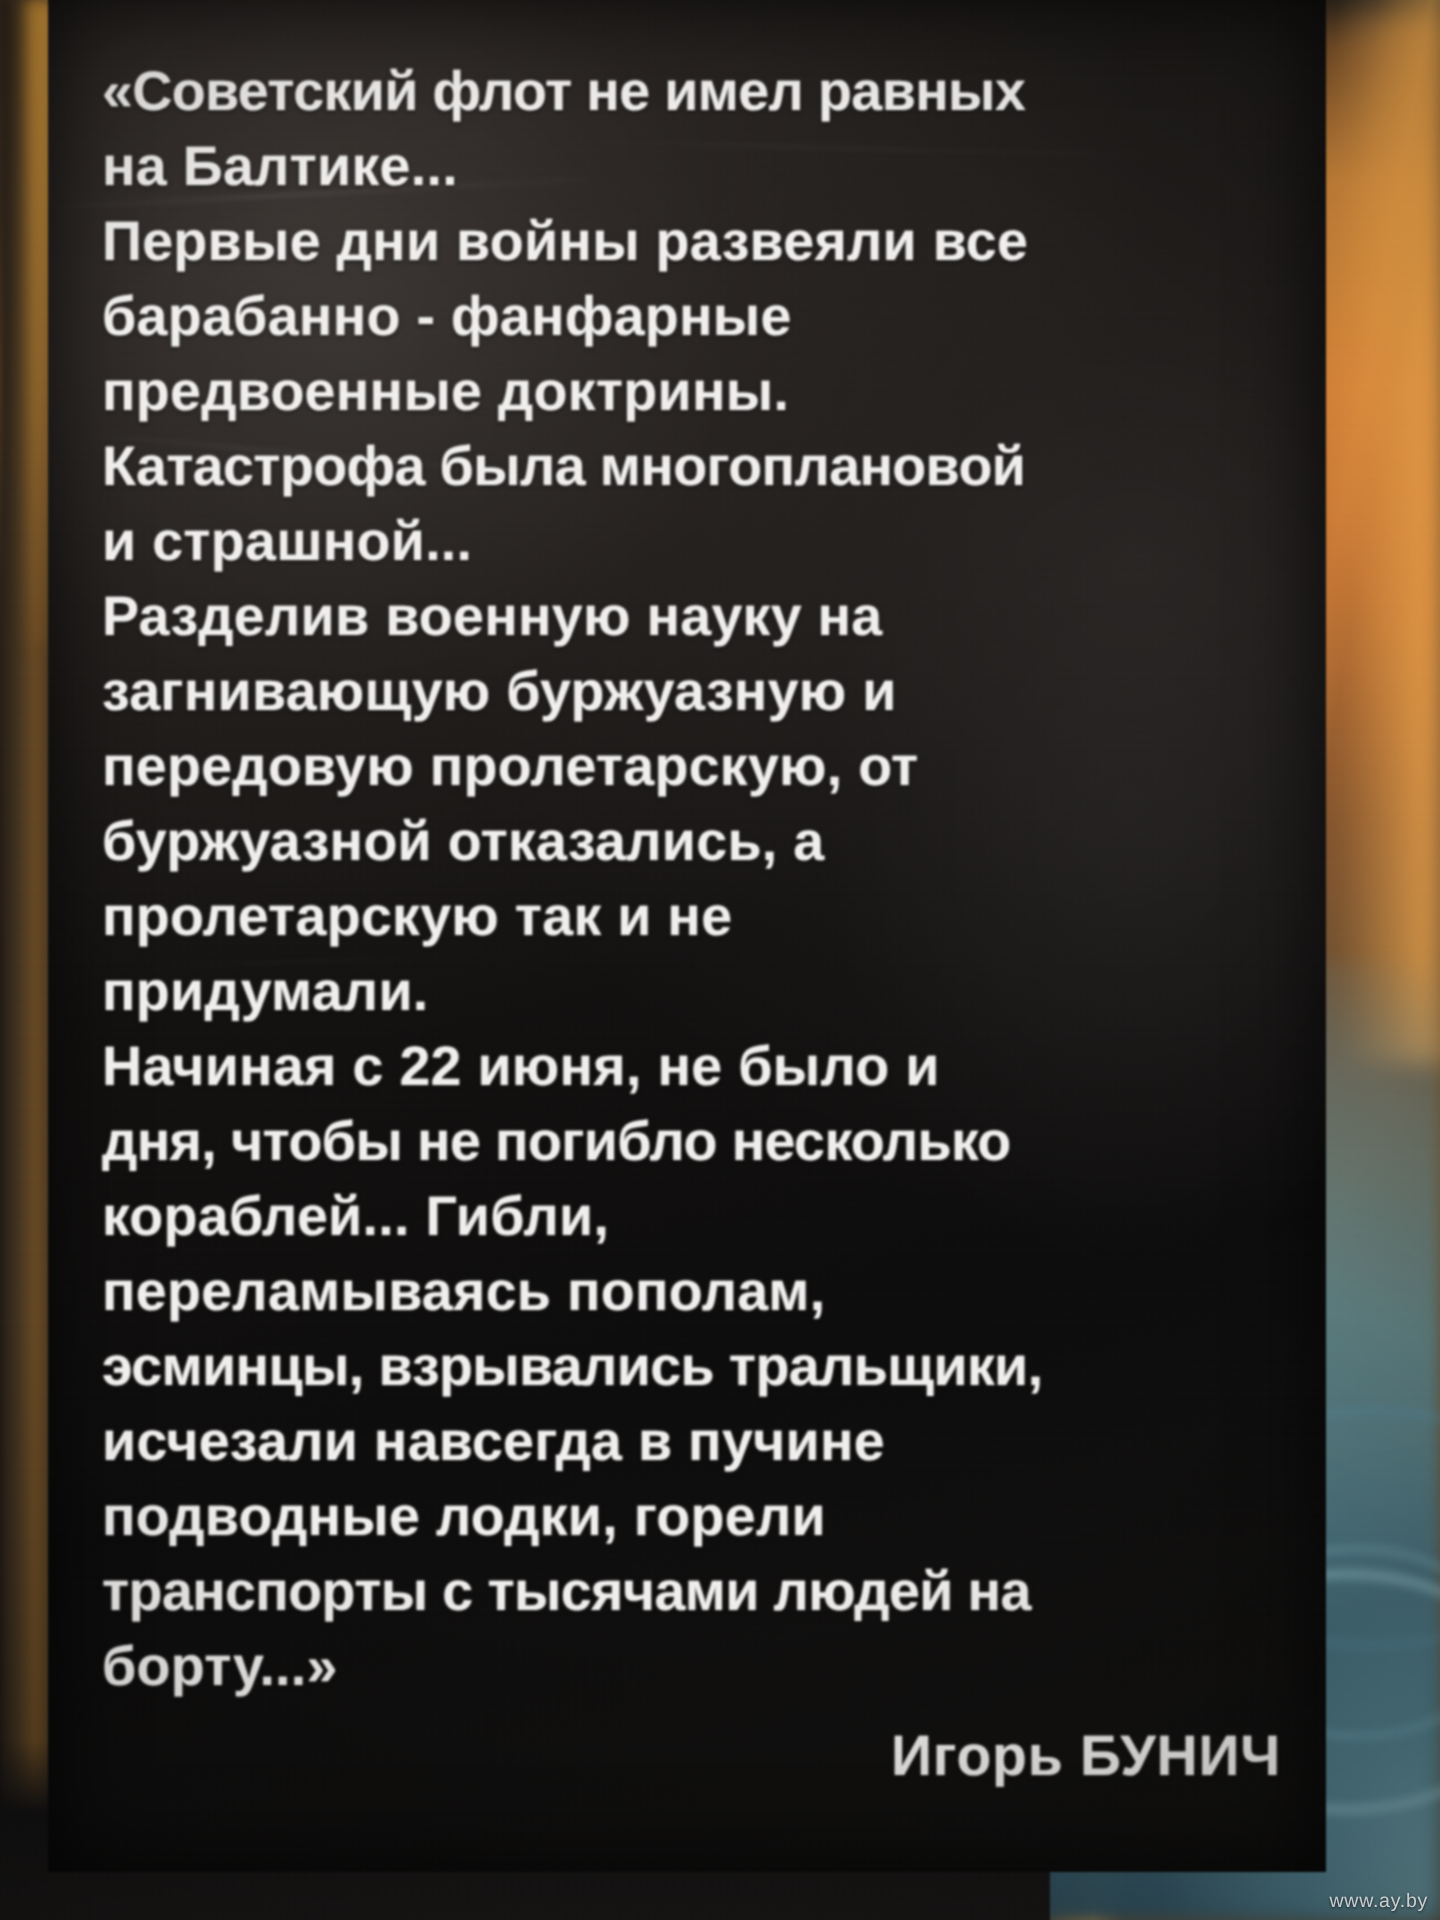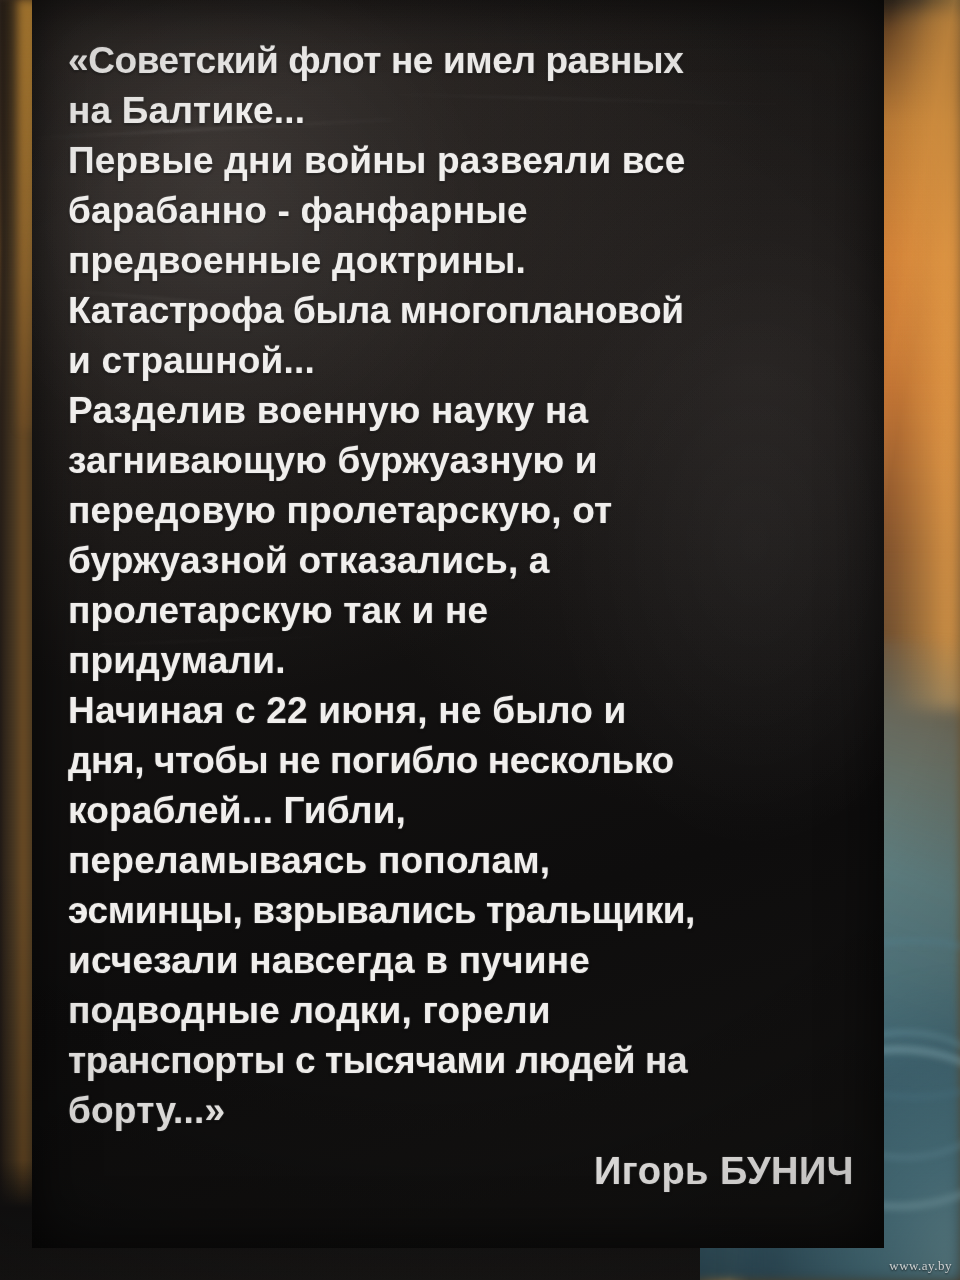--- a/index.html
+++ b/index.html
@@ -236,21 +236,21 @@
       repeating-linear-gradient(0deg, rgba(255,255,255,0.03) 0px, rgba(0,0,0,0.03) 1px, rgba(255,255,255,0.02) 2px, rgba(0,0,0,0.02) 3px),
       repeating-linear-gradient(90deg, rgba(255,255,255,0.025) 0px, rgba(0,0,0,0.025) 1px, rgba(255,255,255,0.015) 2px, rgba(0,0,0,0.02) 3px);
   }
 
   
   .watermark {
     position: absolute;
     right: 8px;
     bottom: 6px;
     color: rgba(235,235,235,0.82);
-    font-family: Liberation Serif, serif;
+    font-family: Liberation Sans, sans-serif;
     font-size: 13px;
     letter-spacing: 0.5px;
     text-shadow: 0 1px 2px rgba(0,0,0,0.7);
   }
 </style>
 </head>
 <body>
 
 <div id="photo">
 

